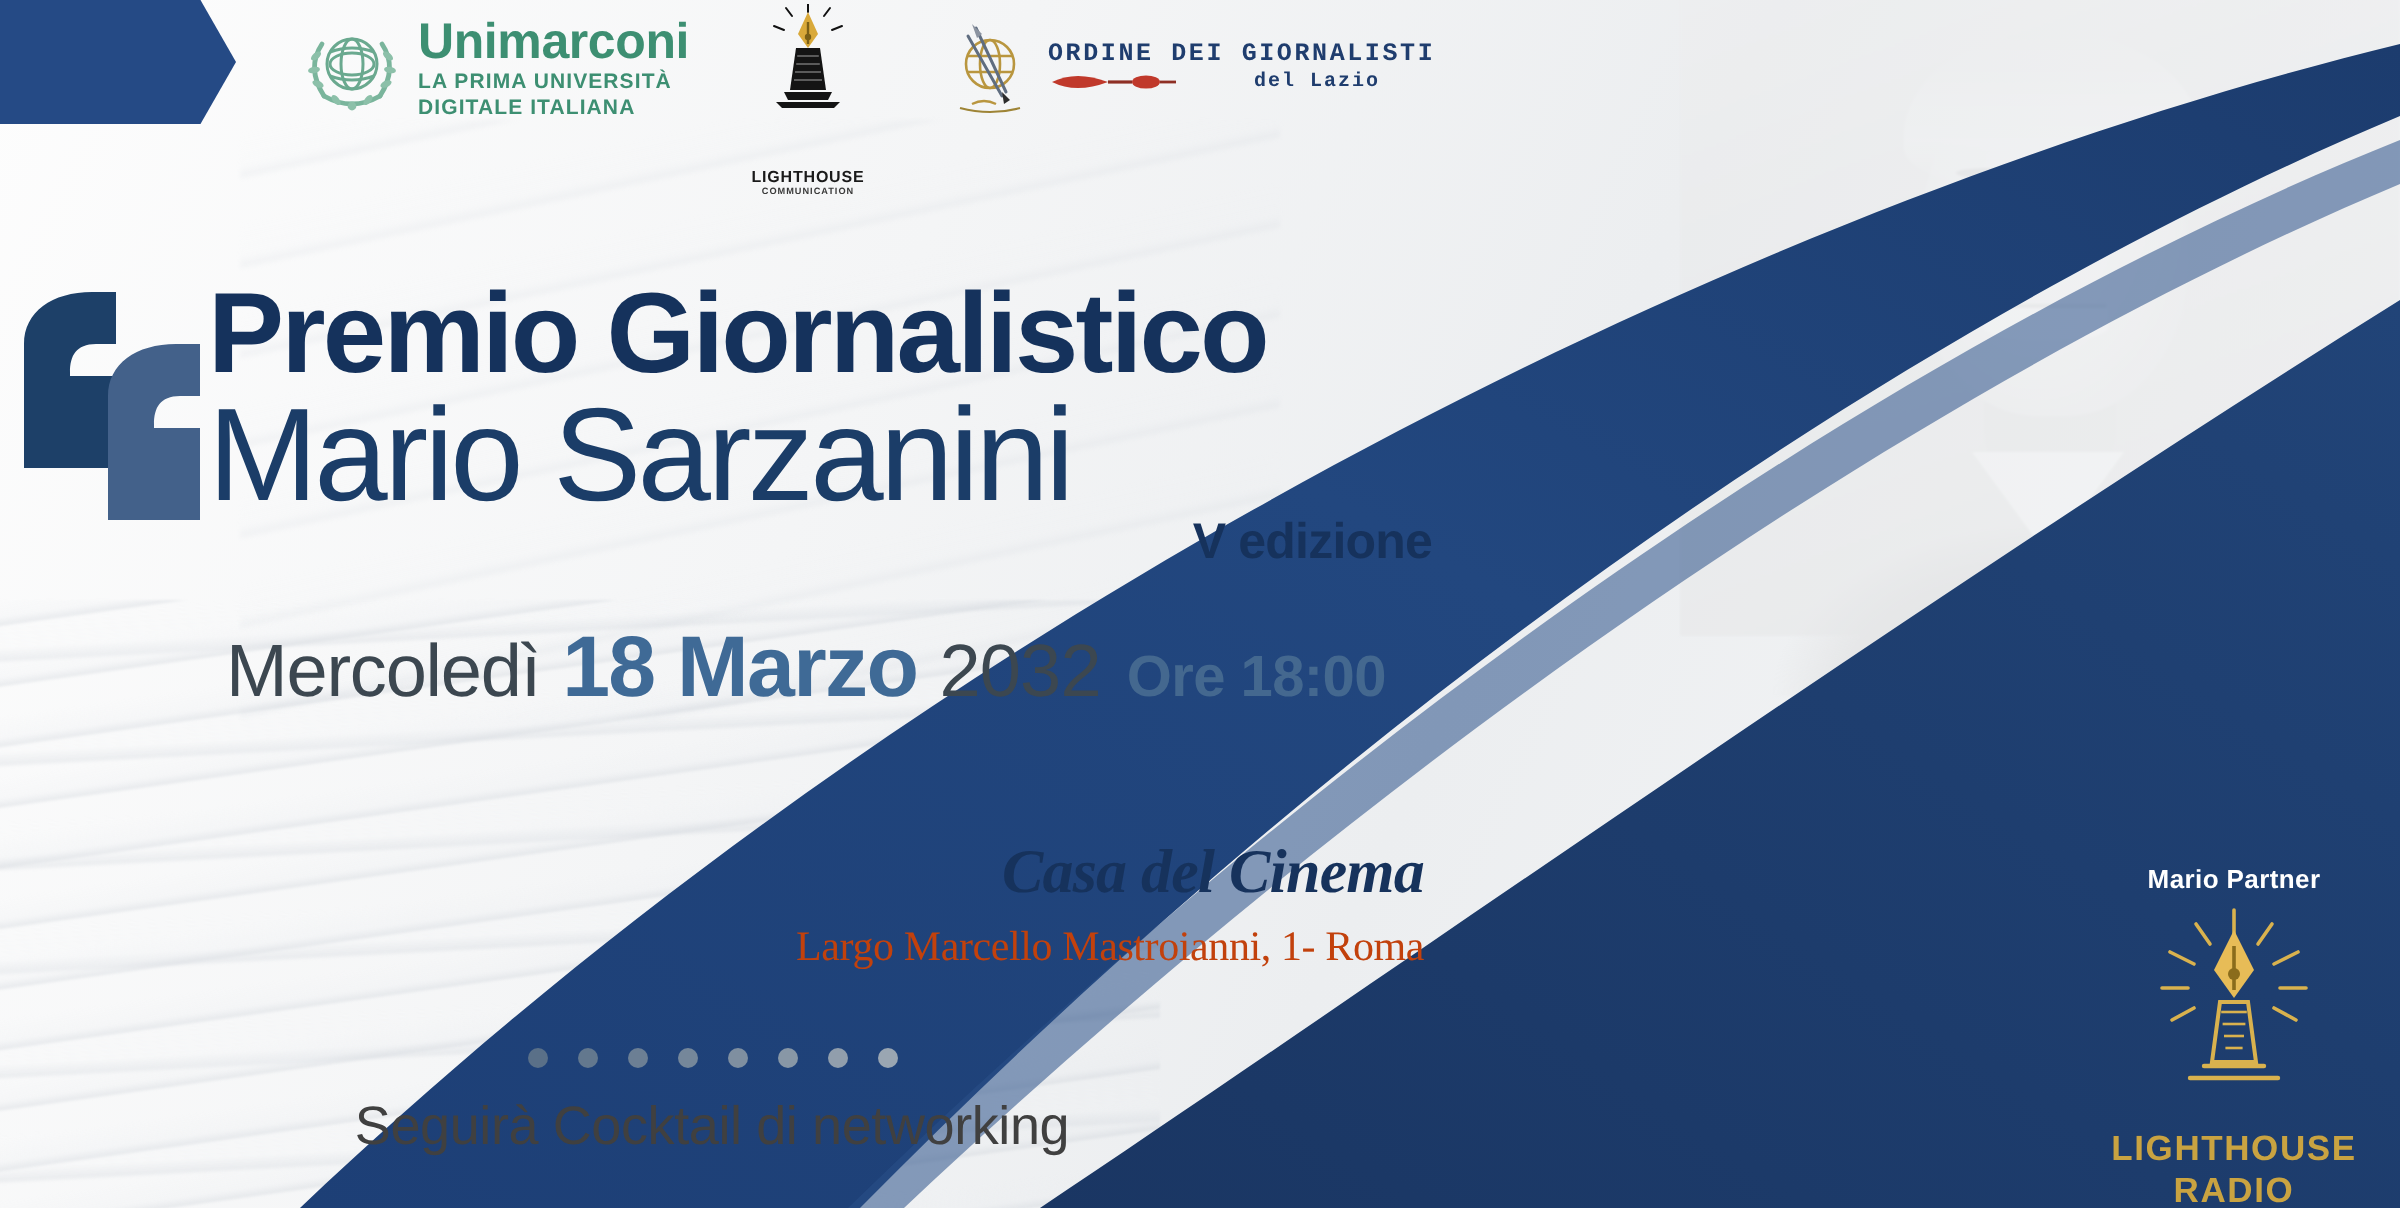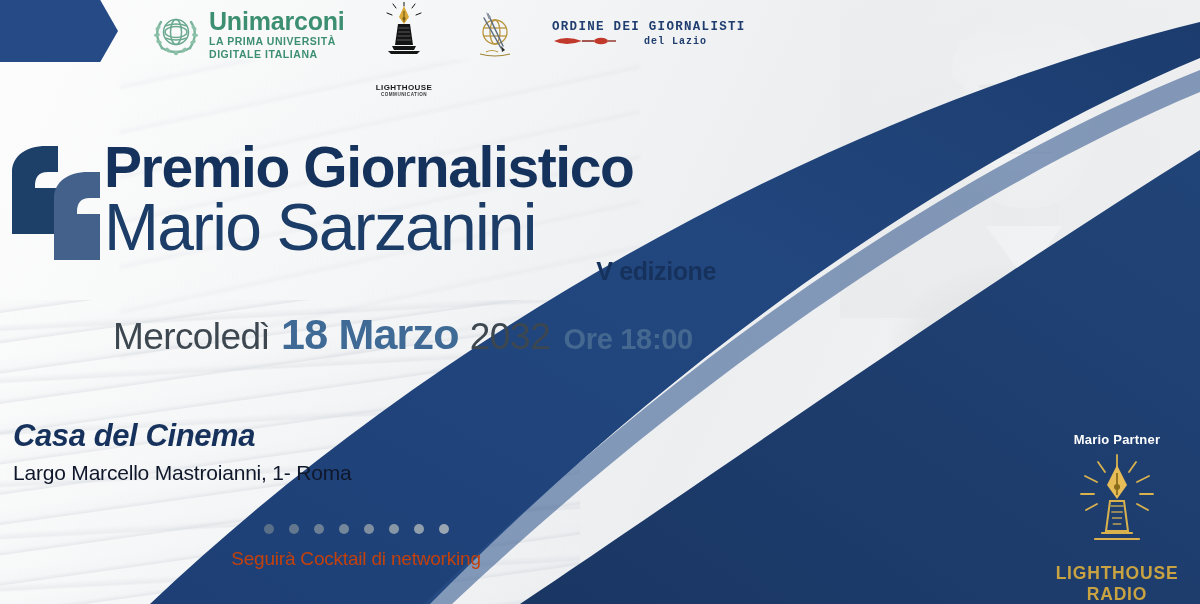--- a/index.html
+++ b/index.html
@@ -224,32 +224,32 @@
   }
 
   .logo-odg {
     position: absolute;
     left: 472px;
     top: 8px;
     display: flex;
     align-items: center;
     gap: 4px;
   }
-  .odg-text { line-height: 1.15; margin-left: 28px; }
+  .odg-text { line-height: 1.15; }
   .odg-title {
     font-family: "Liberation Mono", monospace;
     font-size: 12.5px;
     font-weight: bold;
     color: #1f3d6e;
     letter-spacing: 1.3px;
   }
   .odg-sub-row {
     display: flex;
     align-items: center;
-    gap: 0;
+    gap: 11px;
     margin-top: 1px;
   }
   .odg-sub {
     font-family: "Liberation Mono", monospace;
     font-size: 10px;
     font-weight: bold;
     color: #1f3d6e;
     letter-spacing: 1px;
   }
 
@@ -326,35 +326,36 @@
     font-size: 29px;
     font-weight: bold;
     color: #44688f;
     letter-spacing: -.3px;
     margin-left: 2px;
   }
 
   
   .venue {
     position: absolute;
-    left: 13px;
+    left: 0;
     top: 418px;
     width: 712px;
-    text-align: left;
+    text-align: right;
+    font-family: Liberation Serif, serif;
   }
   .venue-name {
     font-size: 31px;
     font-weight: bold;
     font-style: italic;
     color: #16325c;
     letter-spacing: -.4px;
   }
   .venue-addr {
     font-size: 21px;
-    color: #0f172a;
+    color: #c2410c;
     margin-top: 7px;
     letter-spacing: -.2px;
   }
 
   
   .dots {
     position: absolute;
     left: 0;
     top: 524px;
     width: 712px;
@@ -367,22 +368,22 @@
     height: 10px;
     border-radius: 50%;
     background: #5a7088;
   }
   .footer-note {
     position: absolute;
     left: 0;
     top: 548px;
     width: 712px;
     text-align: center;
-    font-size: 19px;
-    color: #c2410c;
+    font-size: 27px;
+    color: #404040;
     letter-spacing: -.2px;
   }
 
   
   .media-partner {
     position: absolute;
     left: 1034px;
     top: 432px;
     width: 166px;
     text-align: center;

